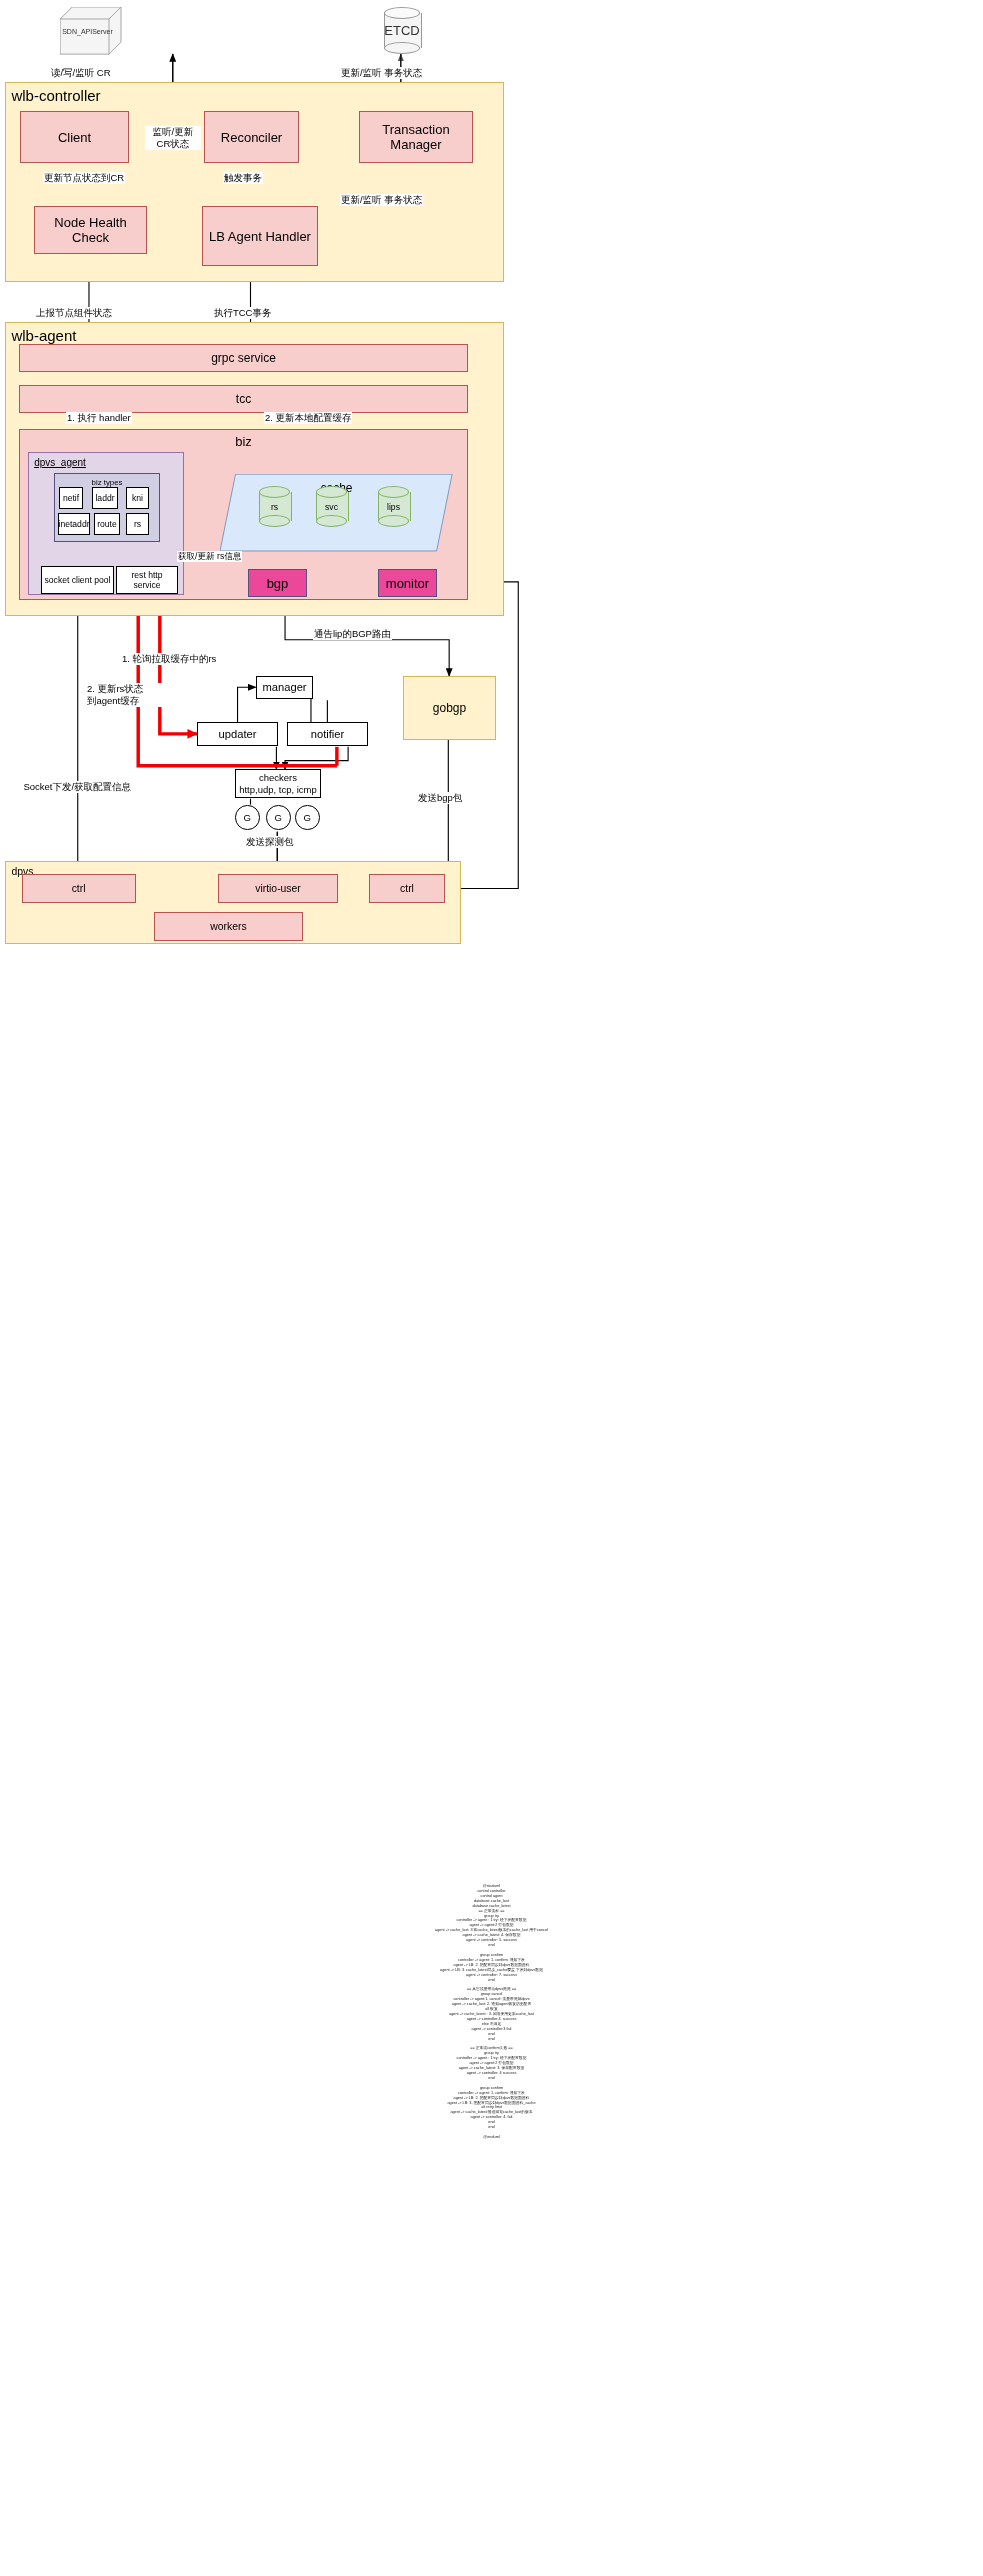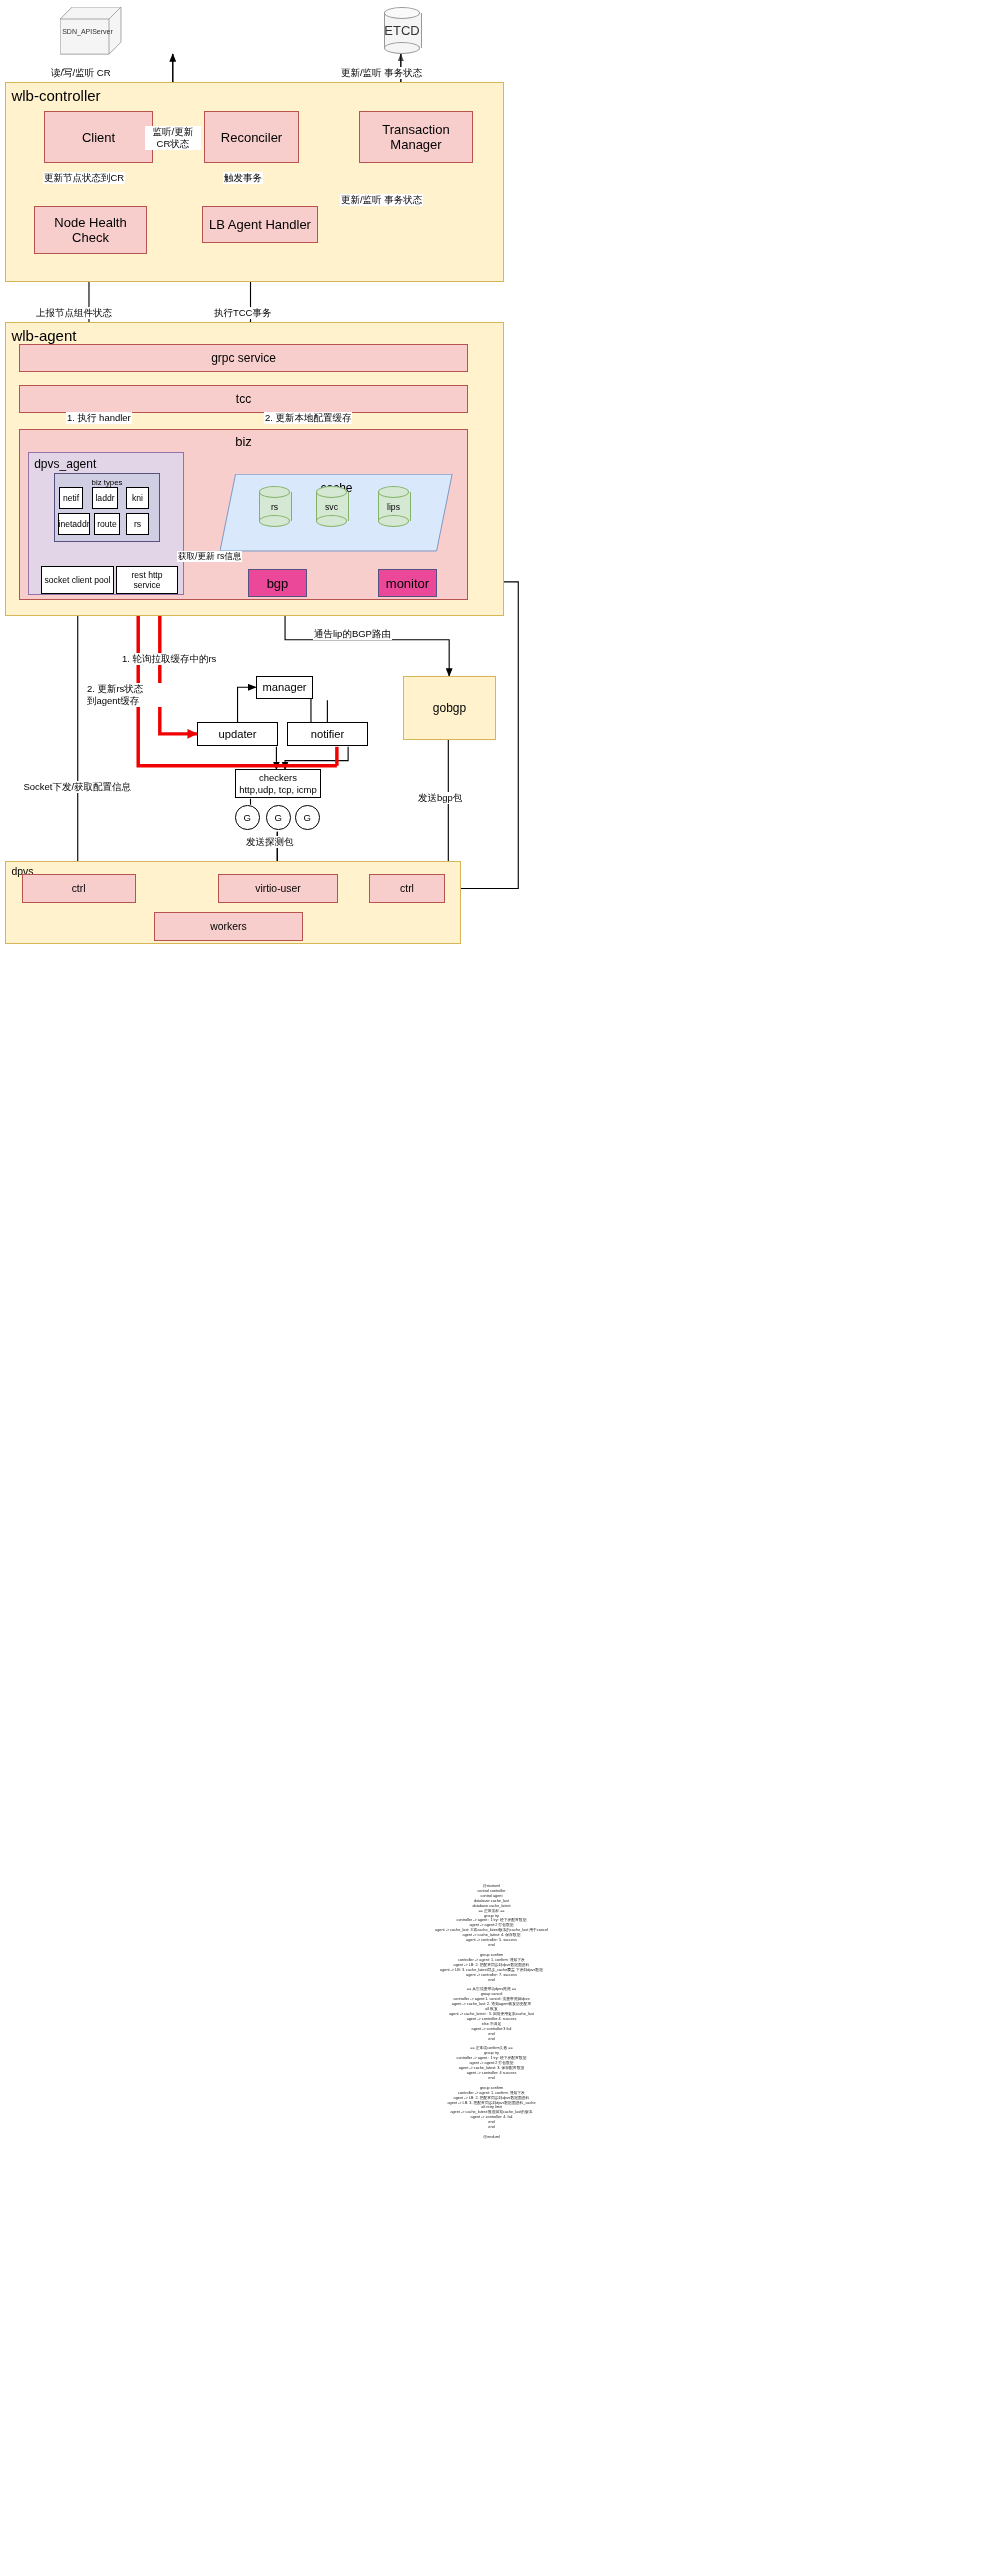--- a/index.html
+++ b/index.html
@@ -14,21 +14,21 @@
   .pbox{background:#f8cecc;border:0.9px solid #b85450;display:flex;align-items:center;justify-content:center;text-align:center;}
   .pbox.big{font-size:13px;}
   .pbox.bar{font-size:12px;}
   
   .wbox{background:#ffffff;border:0.9px solid #000;display:flex;align-items:center;justify-content:center;text-align:center;font-size:8.6px;}
   .wbox.mid{font-size:11.2px;}
   
   .purple{background:#e1d5e7;border:0.9px solid #9673a6;}
   .purple2{background:#d0cee2;border:0.9px solid #56517e;}
   .purple2 .cap{position:absolute;top:3.5px;left:0;width:100%;text-align:center;font-size:7.8px;}
-  .purple .cap{position:absolute;top:3.5px;left:5.2px;font-size:12px;}
+  .purple .cap{position:absolute;top:3.5px;left:5.2px;font-size:10px;text-decoration:underline;}
   .lav{background:#ec4899;border:0.9px solid #56517e;display:flex;align-items:center;justify-content:center;font-size:13px;}
   .cachecap{position:absolute;width:100%;text-align:center;font-size:12px;top:7px;left:0;}
   
   .cyl{position:absolute;}
   .cyl .body{position:absolute;left:0;top:6px;width:100%;height:calc(100% - 12px);background:#d5e8d4;border-left:0.9px solid #82b366;border-right:0.9px solid #82b366;}
   .cyl .top{position:absolute;left:0;top:0;width:100%;height:12px;border-radius:50%;background:#d5e8d4;border:0.9px solid #82b366;box-sizing:border-box;}
   .cyl .bot{position:absolute;left:0;bottom:0;width:100%;height:12px;border-radius:50%;background:#d5e8d4;border:0.9px solid #82b366;box-sizing:border-box;}
   .cyl .lb{position:absolute;left:0;top:0;width:100%;height:100%;display:flex;align-items:center;justify-content:center;font-size:8.6px;}
   
   .gcyl .body{background:#f5f5f5;border-left:0.9px solid #999;border-right:0.9px solid #999;}
@@ -146,33 +146,33 @@
     <div class="lb">ETCD</div>
   </div>
 
   <div class="elabel" style="left:50px;top:67px;">读/写/监听 CR</div>
   <div class="elabel" style="left:340px;top:67px;">更新/监听 事务状态</div>
 
   <div class="region abs" style="left:5.2px;top:82px;width:499px;height:200px;">
     <div class="rlabel">wlb-controller</div>
   </div>
 
-  <div class="pbox big abs" style="left:44px;top:111px;width:109px;height:52px;">
+  <div class="pbox big abs" style="left:20px;top:111px;width:109px;height:52px;">
     <span>Client</span>
   </div>
   <div class="pbox big abs" style="left:204px;top:111px;width:95px;height:52px;">
     <span>Reconciler</span>
   </div>
   <div class="pbox big abs" style="left:359px;top:111px;width:114px;height:52px;">
     <span>Transaction Manager</span>
   </div>
   <div class="pbox big abs" style="left:34px;top:206px;width:113px;height:48px;">
     <span>Node Health Check</span>
   </div>
-  <div class="pbox big abs" style="left:202px;top:206px;width:116px;height:37px;">
+  <div class="pbox big abs" style="left:202px;top:206px;width:116px;height:60px;">
     <span>LB Agent Handler</span>
   </div>
 
   <div class="elabel" style="left:145px;top:126px;width:54px;">监听/更新
 CR状态</div>
   <div class="elabel" style="left:43px;top:172px;">更新节点状态到CR</div>
   <div class="elabel" style="left:223px;top:172px;">触发事务</div>
   <div class="elabel" style="left:340px;top:194px;">更新/监听 事务状态</div>
 
   <div class="elabel" style="left:35px;top:307px;">上报节点组件状态</div>

